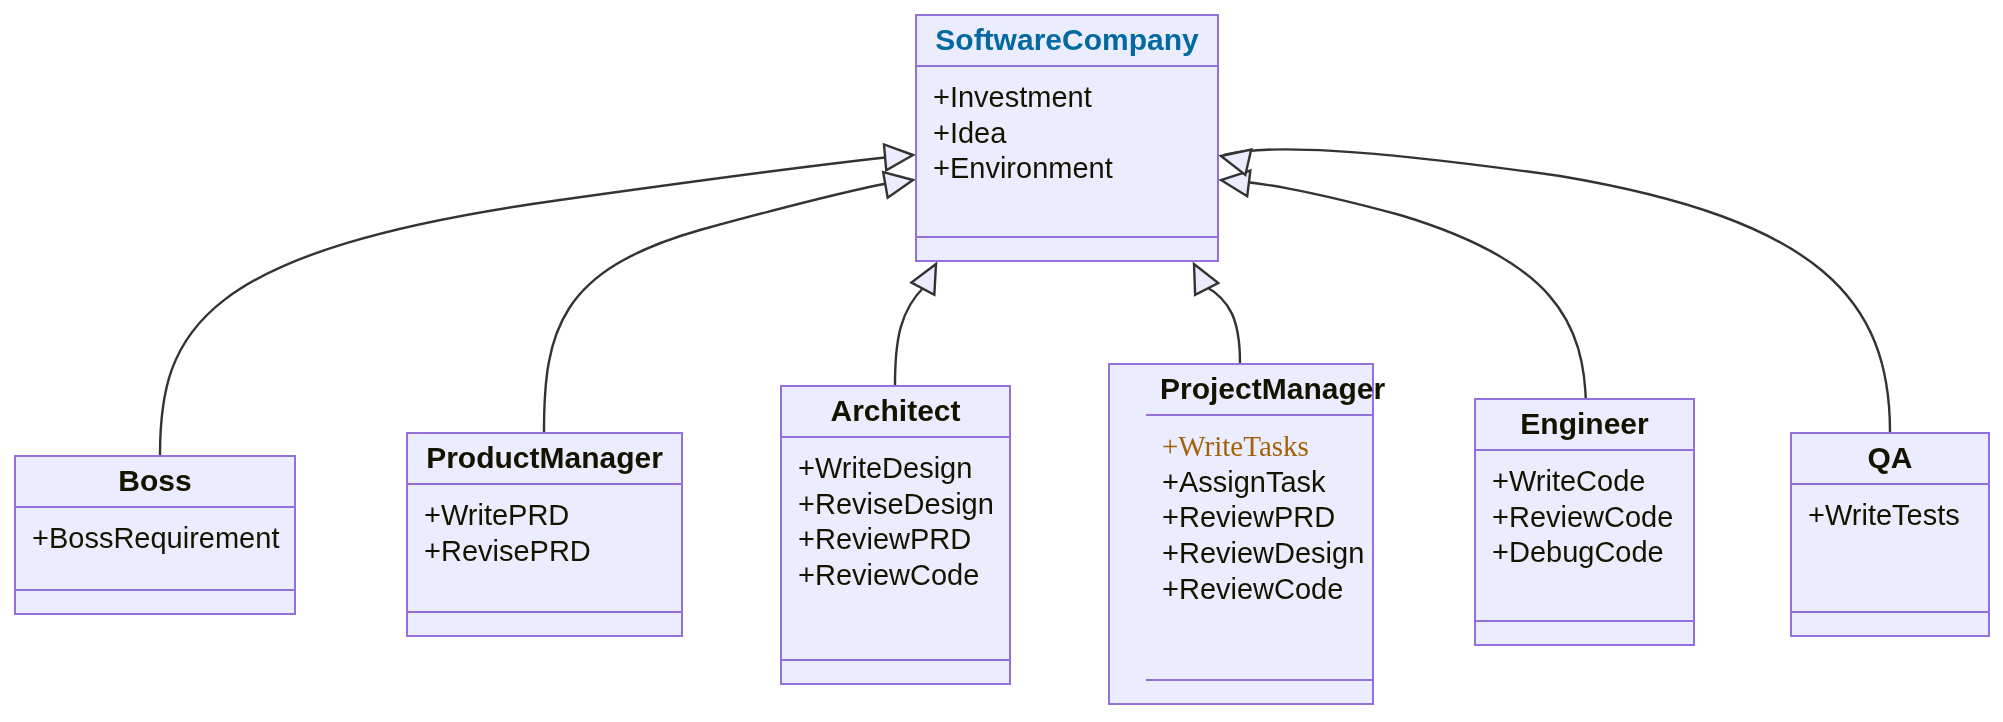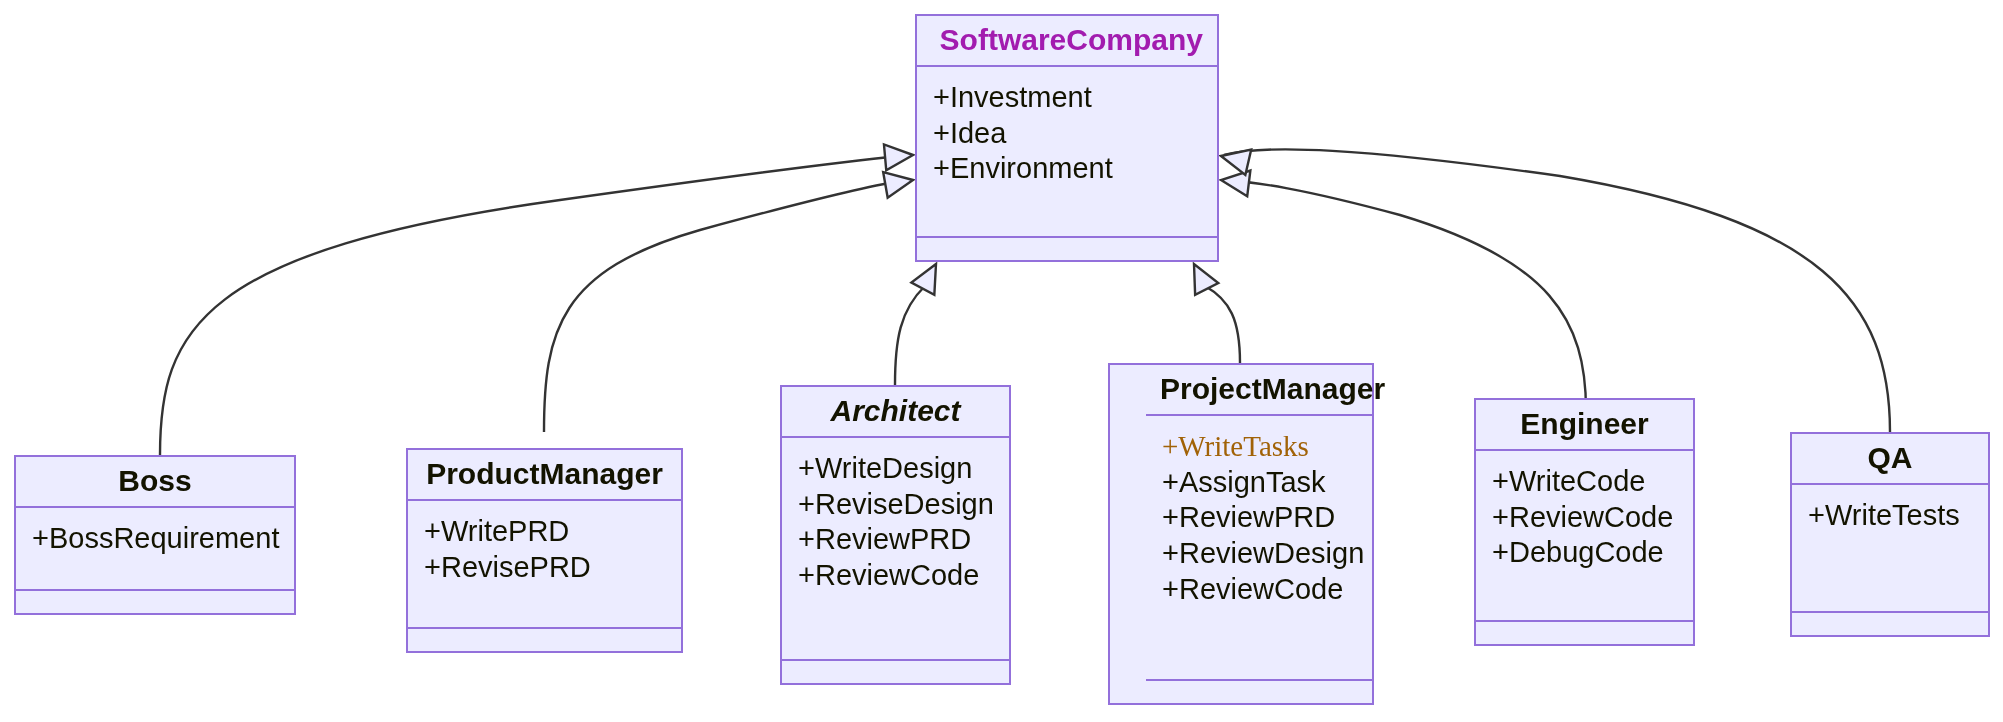--- a/index.html
+++ b/index.html
@@ -92,45 +92,45 @@
         <polygon points="0,0 -28,-13 -28,13" fill="#ECECFF" stroke="#333333" stroke-width="2.4" stroke-linejoin="miter" transform="translate(1221,180) rotate(187)"></polygon>
       </g>
       <g>
         <path d="M 1890 432 C 1890 300 1820 220 1560 176 C 1360 148 1265 144 1224 155" fill="none" stroke="#333333" stroke-width="2.4"></path>
         <polygon points="0,0 -28,-13 -28,13" fill="#ECECFF" stroke="#333333" stroke-width="2.4" stroke-linejoin="miter" transform="translate(1221,156) rotate(193)"></polygon>
       </g>
     </svg>
 
   <div id="class-layer">
       <div class="uml-class" style="left: 915px; top: 14px; width: 304px; height: 248px; background: rgb(236, 236, 255); border-color: rgb(147, 112, 219);">
-        <div class="uml-title" style="border-bottom-color: rgb(147, 112, 219); color: #a21caf; text-align: right;">SoftwareCompany</div>
+        <div class="uml-title" style="border-bottom-color: rgb(147, 112, 219); color: #0369a1;">SoftwareCompany</div>
         <div class="uml-members" style="border-bottom-color: rgb(147, 112, 219);">
           <div class="uml-member" style="color: rgb(19, 19, 0);">+Investment</div>
           <div class="uml-member" style="color: rgb(19, 19, 0);">+Idea</div>
           <div class="uml-member" style="color: rgb(19, 19, 0);">+Environment</div>
         </div>
         <div class="uml-methods-empty"></div>
       </div>
       <div class="uml-class" style="left: 14px; top: 455px; width: 282px; height: 160px; background: rgb(236, 236, 255); border-color: rgb(147, 112, 219);">
         <div class="uml-title" style="border-bottom-color: rgb(147, 112, 219); color: rgb(19, 19, 0);">Boss</div>
         <div class="uml-members" style="border-bottom-color: rgb(147, 112, 219);">
           <div class="uml-member" style="color: rgb(19, 19, 0);">+BossRequirement</div>
         </div>
         <div class="uml-methods-empty"></div>
       </div>
-      <div class="uml-class" style="left: 406px; top: 448px; width: 277px; height: 205px; background: rgb(236, 236, 255); border-color: rgb(147, 112, 219);">
+      <div class="uml-class" style="left: 406px; top: 432px; width: 277px; height: 205px; background: rgb(236, 236, 255); border-color: rgb(147, 112, 219);">
         <div class="uml-title" style="border-bottom-color: rgb(147, 112, 219); color: rgb(19, 19, 0);">ProductManager</div>
         <div class="uml-members" style="border-bottom-color: rgb(147, 112, 219);">
           <div class="uml-member" style="color: rgb(19, 19, 0);">+WritePRD</div>
           <div class="uml-member" style="color: rgb(19, 19, 0);">+RevisePRD</div>
         </div>
         <div class="uml-methods-empty"></div>
       </div>
       <div class="uml-class" style="left: 780px; top: 385px; width: 231px; height: 300px; background: rgb(236, 236, 255); border-color: rgb(147, 112, 219);">
-        <div class="uml-title" style="border-bottom-color: rgb(147, 112, 219); color: rgb(19, 19, 0); font-style: italic;">Architect</div>
+        <div class="uml-title" style="border-bottom-color: rgb(147, 112, 219); color: rgb(19, 19, 0);">Architect</div>
         <div class="uml-members" style="border-bottom-color: rgb(147, 112, 219);">
           <div class="uml-member" style="color: rgb(19, 19, 0);">+WriteDesign</div>
           <div class="uml-member" style="color: rgb(19, 19, 0);">+ReviseDesign</div>
           <div class="uml-member" style="color: rgb(19, 19, 0);">+ReviewPRD</div>
           <div class="uml-member" style="color: rgb(19, 19, 0);">+ReviewCode</div>
         </div>
         <div class="uml-methods-empty"></div>
       </div>
       <div class="uml-class" style="left: 1108px; top: 363px; width: 266px; height: 342px; background: rgb(236, 236, 255); border-color: rgb(147, 112, 219); padding-left: 36px;">
         <div class="uml-title" style="border-bottom-color: rgb(147, 112, 219); color: rgb(19, 19, 0);">ProjectManager</div>

